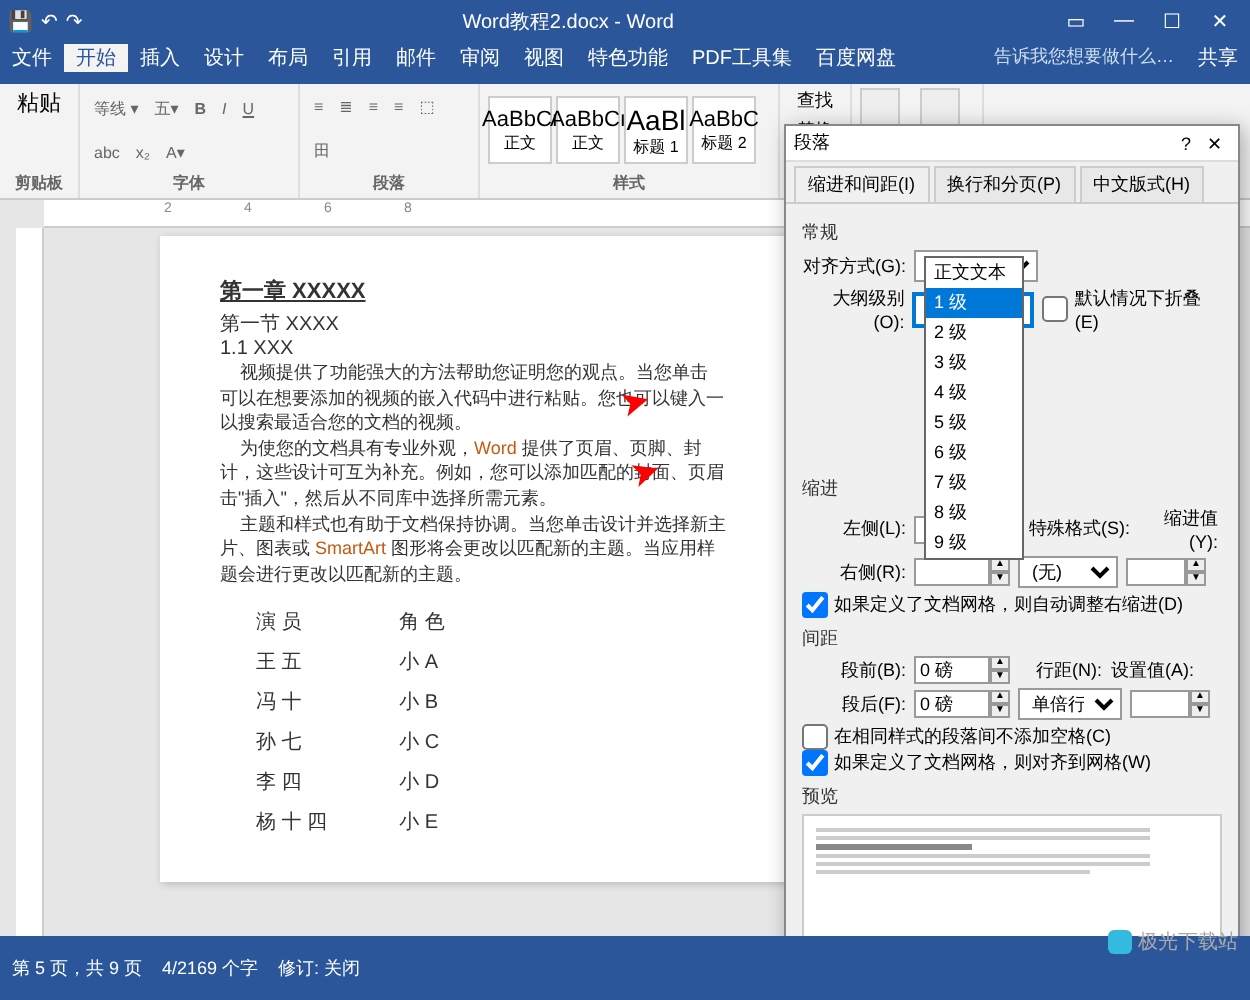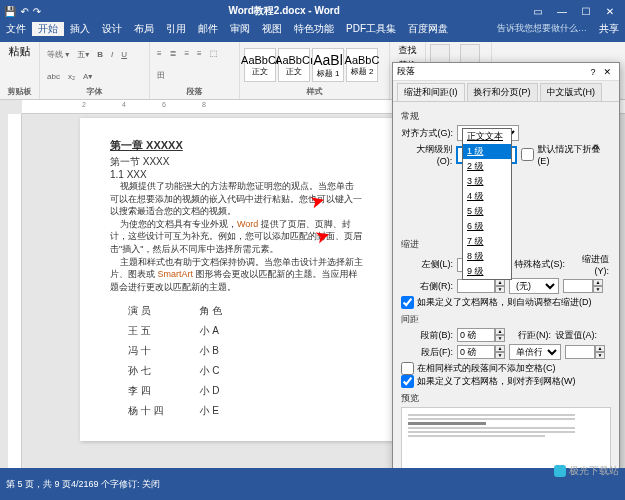--- a/index.html
+++ b/index.html
@@ -1,19 +1,19 @@
 <!DOCTYPE html>
 <html><head>
 <meta charset="utf-8">
 <style>
 * { margin: 0; padding: 0; box-sizing: border-box; font-family: "Microsoft YaHei", sans-serif; }
 body { background: #e6e6e6; width: 625px; height: 500px; overflow: hidden; font-size: 10px; position: relative; }
 .titlebar { background: #2b579a; color: white; height: 22px; display: flex; align-items: center; padding: 0 4px; }
 .titlebar .left-icons { display: flex; gap: 4px; }
-.titlebar .title { flex: 1; text-align: center; font-size: 10px; font-weight: bold; }
+.titlebar .title { flex: 1; text-align: center; font-size: 10px; }
 .titlebar .wincontrols { display: flex; gap: 2px; }
 .titlebar .wincontrols span { width: 22px; text-align: center; cursor: pointer; }
 .menutabs { background: #2b579a; color: white; height: 20px; display: flex; align-items: flex-start; font-size: 10px; }
 .menutabs .tab { padding: 0 6px; cursor: pointer; }
 .menutabs .tab.active { background: #f3f3f3; color: #2b579a; }
 .menutabs .tellme { margin-left: auto; padding: 0 6px; color: #cde; font-size: 9px; }
 .menutabs .share { padding: 0 6px; }
 .ribbon { background: #f3f3f3; height: 58px; border-bottom: 1px solid #ccc; display: flex; font-size: 9px; }
 .ribbon .group { border-right: 1px solid #ddd; padding: 2px 4px; display: flex; flex-direction: column; }
 .ribbon .group .content { flex: 1; display: flex; align-items: center; gap: 2px; flex-wrap: wrap; }
@@ -52,30 +52,30 @@
 .dialog .section { font-size: 9px; color: #333; margin: 4px 0 2px; }
 .dialog .row { display: flex; align-items: center; gap: 4px; margin: 2px 0; }
 .dialog .row label { width: 52px; text-align: right; font-size: 9px; }
 .dialog select, .dialog input[type="text"] { font-size: 9px; padding: 1px 2px; border: 1px solid #999; background: white; }
 .dialog .spinbox { display: flex; }
 .dialog .spinbox input { width: 38px; }
 .dialog .spinbox .spin { width: 10px; display: flex; flex-direction: column; font-size: 5px; }
 .dialog .spinbox .spin span { border: 1px solid #999; height: 7px; line-height: 5px; text-align: center; background: #eee; cursor: pointer; }
 .dialog .checkbox { display: flex; align-items: center; gap: 3px; font-size: 9px; }
 .dialog .dropdown-open { position: absolute; left: 69px; top: 65px; width: 50px; background: white; border: 1px solid #666; z-index: 10; }
-.dialog .dropdown-open .opt { padding: 1px 4px; font-size: 9px; cursor: pointer; text-decoration: underline; }
+.dialog .dropdown-open .opt { padding: 1px 4px; font-size: 9px; cursor: pointer; }
 .dialog .dropdown-open .opt.hover { background: #0078d7; color: white; }
 .dialog .preview { border: 1px solid #ccc; height: 62px; background: white; margin: 2px 0; padding: 6px; display: flex; flex-direction: column; gap: 2px; }
 .dialog .preview .pline { height: 2px; background: #ccc; }
 .dialog .preview .pbold { height: 3px; background: #888; width: 40%; }
 .dialog .buttons { display: flex; justify-content: flex-end; gap: 4px; padding: 4px 8px; }
 .dialog .buttons button { font-size: 9px; padding: 2px 8px; border: 1px solid #999; background: #e8e8e8; cursor: pointer; }
 .dialog .buttons button.primary { border: 1px solid #0078d7; }
 .dialog .buttons .left { margin-right: auto; }
-.statusbar { position: fixed; bottom: 0; left: 0; right: 0; height: 18px; background: #2b579a; color: white; display: flex; align-items: center; font-size: 9px; padding: 16px 6px; }
+.statusbar { position: fixed; bottom: 0; left: 0; right: 0; height: 18px; background: #2b579a; color: white; display: flex; align-items: center; font-size: 9px; padding: 16px 6px; gap: 10px; }
 .watermark { position: absolute; right: 6px; bottom: 22px; font-size: 10px; color: #aaa; display: flex; align-items: center; gap: 3px; }
 .watermark .logo { width: 12px; height: 12px; background: #3bd; border-radius: 3px; }
 </style>
 </head>
 <body>
 
 <div class="titlebar">
   <div class="left-icons">
     <span>💾</span>
     <span>↶</span>

